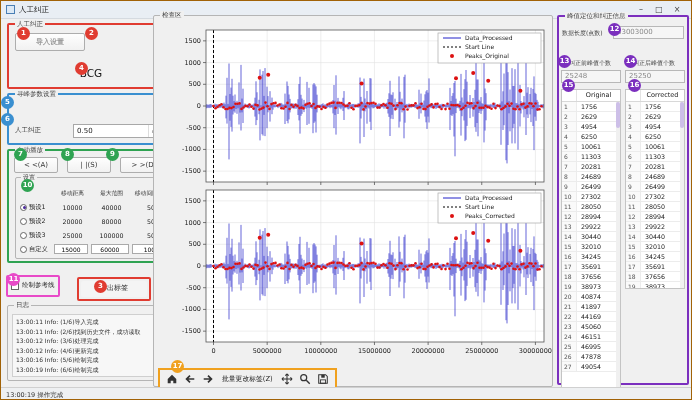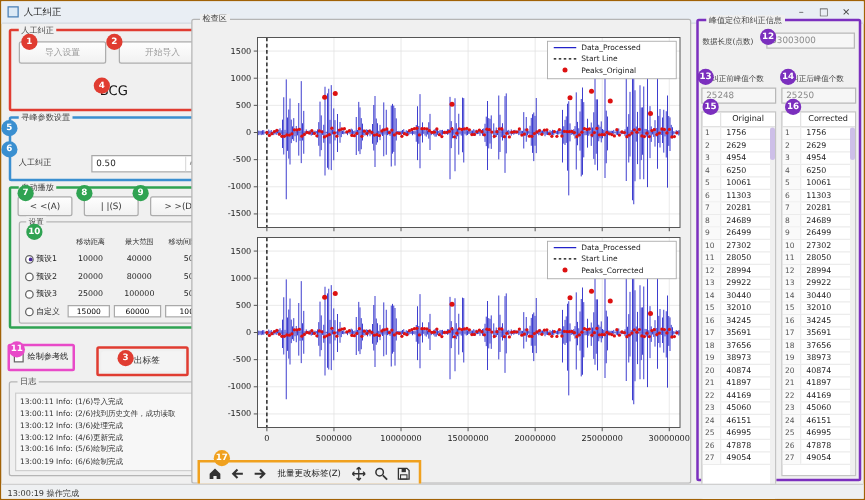--- a/index.html
+++ b/index.html
@@ -21,21 +21,21 @@
                      background:#f0f0f0; padding:0 2px; line-height:8px; white-space:nowrap; }
   .hl-red    { border:2px solid #e03c31; }
   .hl-blue   { border:2px solid #3a8fd0; }
   .hl-green  { border:2px solid #2fa352; }
   .hl-pink   { border:2px solid #e84ac8;font-family:Liberation Serif, serif; }
   .hl-purple { border:2px solid #7b2fbe; }
   .hl-orange { border:2px solid #f0a11f; }
 
   .btn { display:inline-block; background:linear-gradient(#fefefe,#f1f1f1); border:1px solid #adadad;
          border-radius:2px; font-size:7px; color:#333; text-align:center; cursor:default; }
-  .btn.disabled { color:#9c9c9c; }
+  .btn.disabled { color:#9c9c9c;font-weight:bold; }
 
   
   .bcg-label { position:absolute; left:0; right:0; top:42px; text-align:center; font-size:10.5px; color:#111; }
 
   .spin-row { position:absolute; left:6px; right:6px; height:15px; display:flex; align-items:center; }
   .spin-row .lab { font-size:6.5px; color:#333; width:58px; }
   .spinbox { flex:1; display:flex; height:14px; background:#fff; border:1px solid #a8a8a8; }
   .spin-val { flex:1; font-size:7px; color:#222; line-height:12px; padding-left:3px; }
   .spin-btn { width:9px; font-size:5px; color:#666; text-align:center; line-height:12px; border-left:1px solid #ddd; }
 
@@ -106,21 +106,20 @@
     <span class="app-icon"></span>
     <span class="title">人工纠正</span>
     <span class="win-btn">–</span>
     <span class="win-btn">□</span>
     <span class="win-btn">×</span>
   </div>
 
   <div class="group hl-red" style="left:6px; top:22px; width:168px; height:66px;">
     <span class="glabel">人工纠正</span>
     <span class="btn disabled" style="position:absolute; left:6px; top:8px; width:70px; height:18px; line-height:16px;">导入设置</span>
-    <span class="btn disabled" style="position:absolute; left:86px; top:8px; width:70px; height:18px; line-height:16px;">开始导入</span>
     <div class="bcg-label">BCG</div>
   </div>
 
   <div class="group hl-blue" style="left:6px; top:92px; width:168px; height:52px;">
     <span class="glabel">寻峰参数设置</span>
     <div class="spin-row" style="top:28px;">
       <span class="lab">人工纠正</span>
       <span class="spinbox">
         <span class="spin-val">0.50</span>
         <span class="spin-btn">∧</span>
@@ -821,21 +820,21 @@
           <span class="c2">47878</span>
         </div>
         <div class="prow">
           <span class="c1">27</span>
           <span class="c2">49054</span>
         </div>
         <div class="scrollstrip">
           <div class="scrollthumb"></div>
         </div>
       </div>
-    <div class="ptable" id="table-corrected" style="left:66px; top:72px; height:292px;">
+    <div class="ptable" id="table-corrected" style="left:66px; top:72px; height:200px;">
         <div class="thead">
           <span class="c1"></span>
           <span class="c2">Corrected</span>
         </div>
         <div class="prow">
           <span class="c1">1</span>
           <span class="c2">1756</span>
         </div>
         <div class="prow">
           <span class="c1">2</span>

